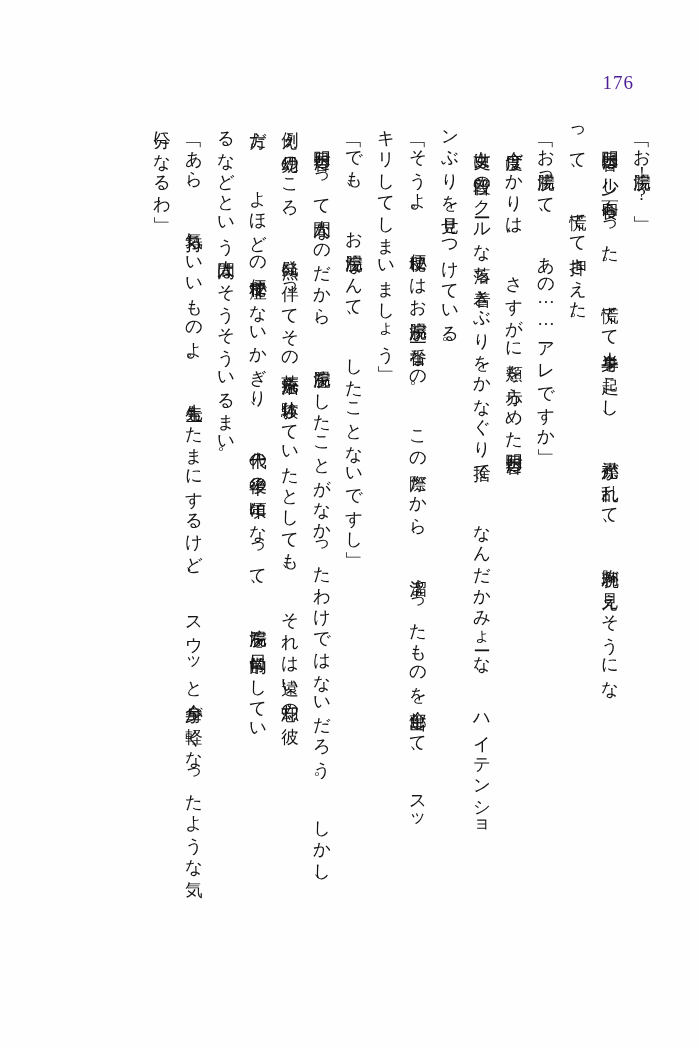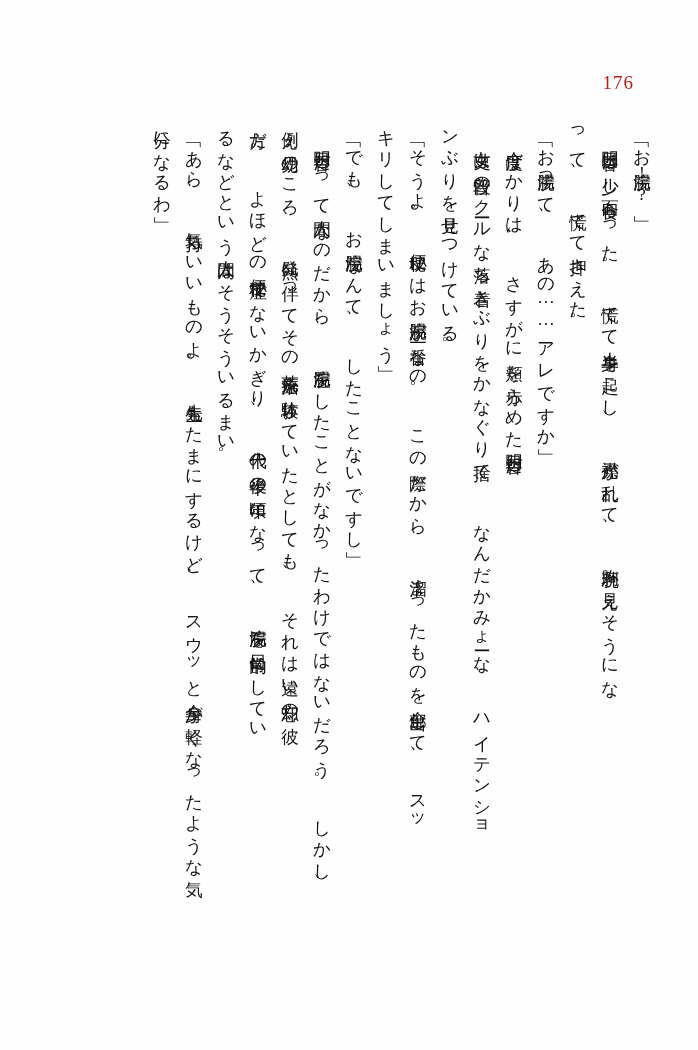--- a/index.html
+++ b/index.html
@@ -19,21 +19,21 @@
     position: absolute;
     inset: 0;
     background: #fefefe;
   }
   .page-number {
     position: absolute;
     top: 72px;
     right: 64px;
     font-size: 19px;
     letter-spacing: 1px;
-    color: #b91c1c;
+    color: #4c1d95;
     font-family: "Liberation Serif", "DejaVu Serif", serif;
   }
   .text-body {
     position: absolute;
     top: 118px;
     right: 48px;
     bottom: 40px;
     left: 48px;
     display: flex;
     flex-direction: row-reverse;

